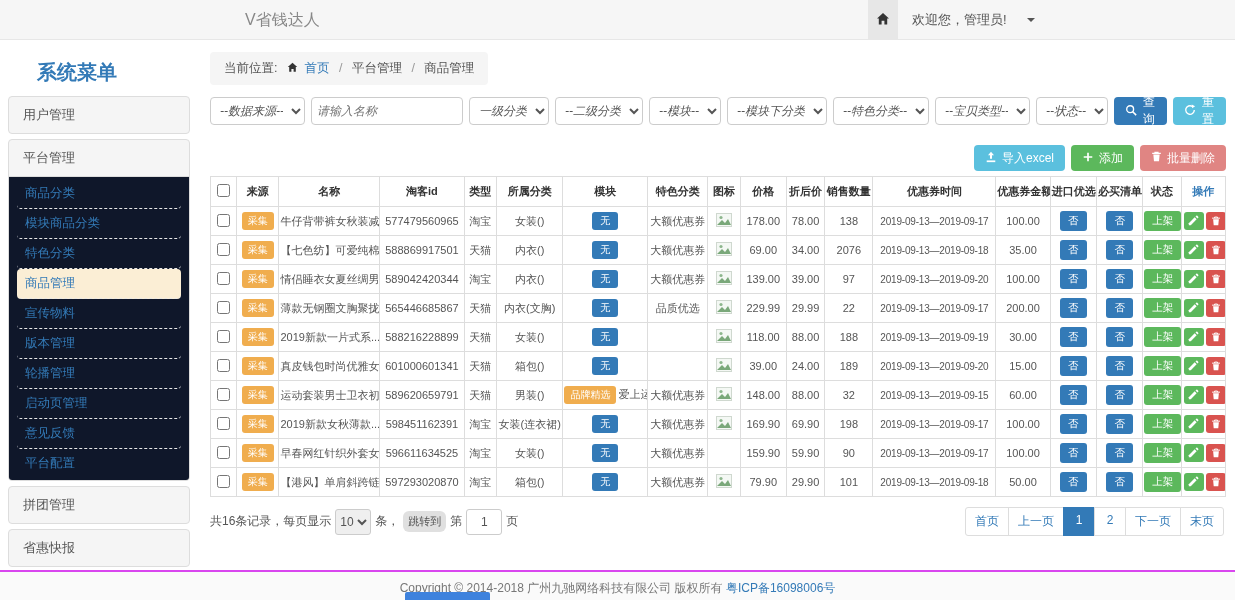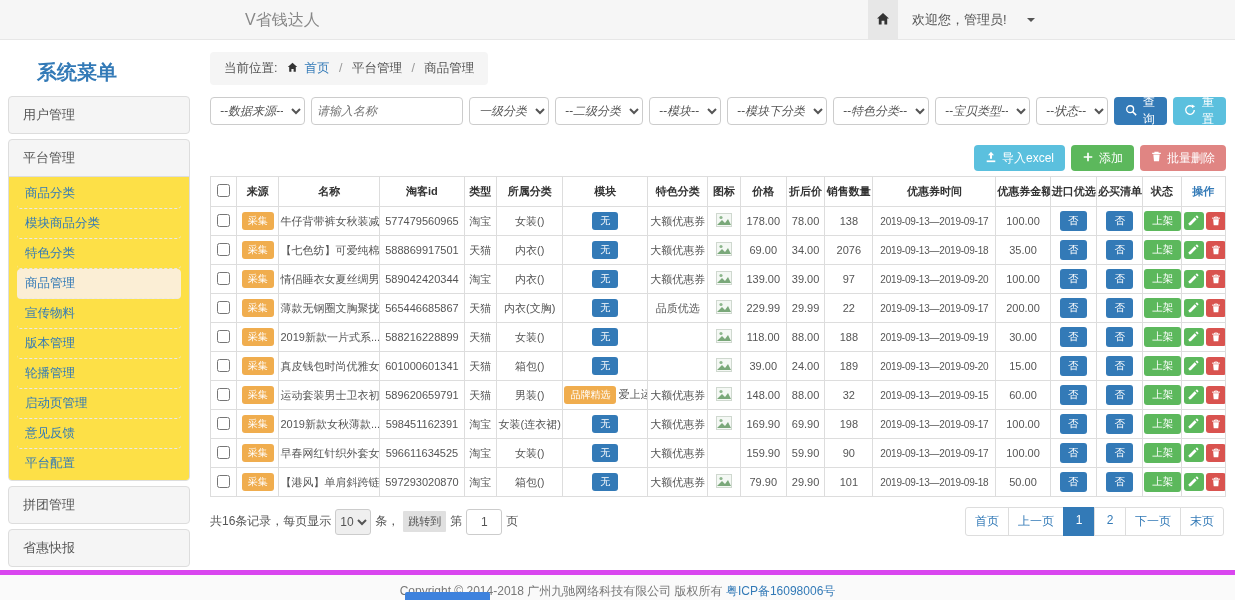--- a/index.html
+++ b/index.html
@@ -12,21 +12,21 @@
   .nav-right { position:absolute; left:868px; top:0; height:40px; display:flex; align-items:center; }
   .home-box { width:30px; height:40px; background:#e7e7e7; display:flex; align-items:center; justify-content:center; cursor:pointer; }
   .welcome { margin-left:14px; color:#555; font-size:13px; display:flex; align-items:center; gap:20px; cursor:pointer; }
   .caret { width:0; height:0; border-left:4px solid transparent; border-right:4px solid transparent; border-top:4px solid #555; display:inline-block; }
 
   
   .sidebar { position:absolute; left:8px; top:46px; width:182px; z-index:1; }
   .sb-title { color:#337ab7; font-size:20px; font-weight:bold; padding:13px 4px 10px;margin-left:25px; }
   .sb-group { border:1px solid #ddd; border-radius:4px; margin-bottom:5px; background:#f5f5f5; overflow:hidden; }
   .sb-group-header { padding:9px 14px; font-size:13px; color:#555; cursor:pointer; }
-  .sb-items { background:#fde047; border-top:1px solid #ddd; padding:2px 8px; }
+  .sb-items { background:#0f172a; border-top:1px solid #ddd; padding:2px 8px; }
   .sb-item { padding:6px 8px; font-size:12.5px; color:#337ab7; border-bottom:1px dashed #e8e8e8; cursor:pointer; border-radius:4px; }
   .sb-item:last-child { border-bottom:none; }
   .sb-item.active { background:#fbeed5; }
 
   
   .main { position:absolute; left:210px; top:46px; width:1016px; z-index:1; }
   .breadcrumb { display:inline-block; background:#f5f5f5; border-radius:4px; padding:8px 14px; font-size:12.5px; color:#555; margin:6px 0 12px;text-align:right; }
   .breadcrumb .link { color:#337ab7; cursor:pointer; }
   .breadcrumb .sep { color:#999; margin:0 6px; }
   .breadcrumb svg { vertical-align:-1px; margin:0 3px 0 6px; }
@@ -51,30 +51,30 @@
   .badge-orange { background:#f0ad4e; } .badge-blue { background:#337ab7; padding:2px 8px; }
   .btn-tag { display:inline-block; border-radius:3px; color:#fff; font-size:10.5px; padding:3px 8px; cursor:pointer; }
   .tag-blue { background:#337ab7; } .tag-green { background:#5cb85c;text-align:center; }
   .op-btn { width:20px; height:18px; border-radius:3px; border:none; display:inline-flex; align-items:center; justify-content:center; cursor:pointer; margin:0 1px; }
   .op-edit { background:#5cb85c; } .op-del { background:#d9534f; }
 
   
   .pagebar { display:flex; justify-content:space-between; align-items:center; margin-top:10px; font-size:12px; color:#555; }
   .pagebar-left { display:flex; align-items:center; gap:4px; }
   .pagebar-left select { height:26px; border:1px solid #ccc; border-radius:3px; font-size:12px; color:#555; font-family:inherit; }
-  .jump-chip { background:#e0e0e0; border-radius:1px; padding:3px 5px; font-size:11px; color:#555; }
+  .jump-chip { background:#e0e0e0; border-radius:6px; padding:3px 5px; font-size:11px; color:#555; }
   .page-input { width:36px; height:26px; border:1px solid #ccc; border-radius:3px; text-align:center; font-size:12px; color:#555; font-family:inherit; }
   .pager { display:flex; margin-right:2px; }
   .pg { min-width:32px; padding:5px 9px; border:1px solid #ddd; color:#337ab7; background:#fff; margin-left:-1px; cursor:pointer; text-align:center; font-size:12px; }
   .pg:first-child { border-radius:3px 0 0 3px; margin-left:0; }
   .pg:last-child { border-radius:0 3px 3px 0; }
   .pg.active { background:#337ab7; border-color:#337ab7; color:#fff; }
 
   
-  .footer { position:absolute; left:0; right:0; bottom:0; height:30px; background:#fafafa; border-top:5px solid #d946ef; text-align:center; padding-top:8px; font-size:12px; color:#777; z-index:4; }
+  .footer { position:absolute; left:0; right:0; bottom:0; height:30px; background:#fafafa; border-top:2px solid #d946ef; text-align:center; padding-top:8px; font-size:12px; color:#777; z-index:4; }
   .footer .icp { color:#337ab7; cursor:pointer; }
   .bottom-bar { position:absolute; left:405px; top:592px; width:85px; height:8px; background:#3e82dd; border-radius:2px 2px 0 0; z-index:5; }
 </style>
 </head>
 <body>
 
 <div class="navbar">
   <span class="brand">V省钱达人</span>
   <div class="nav-right">
     <span class="home-box">

